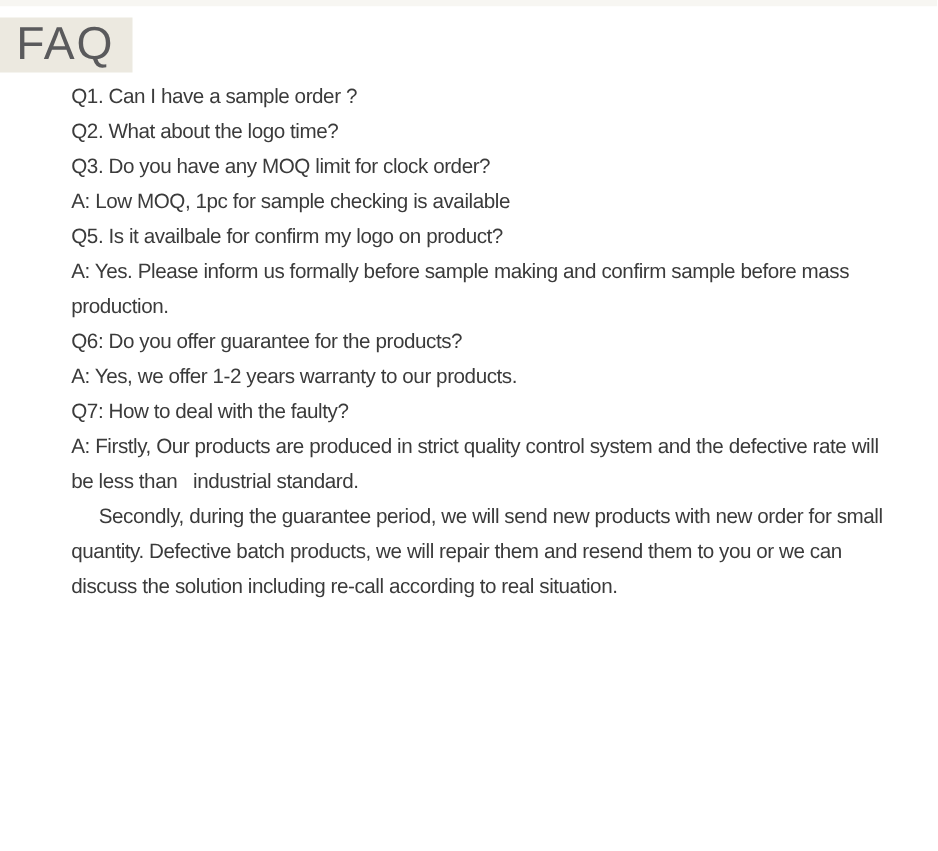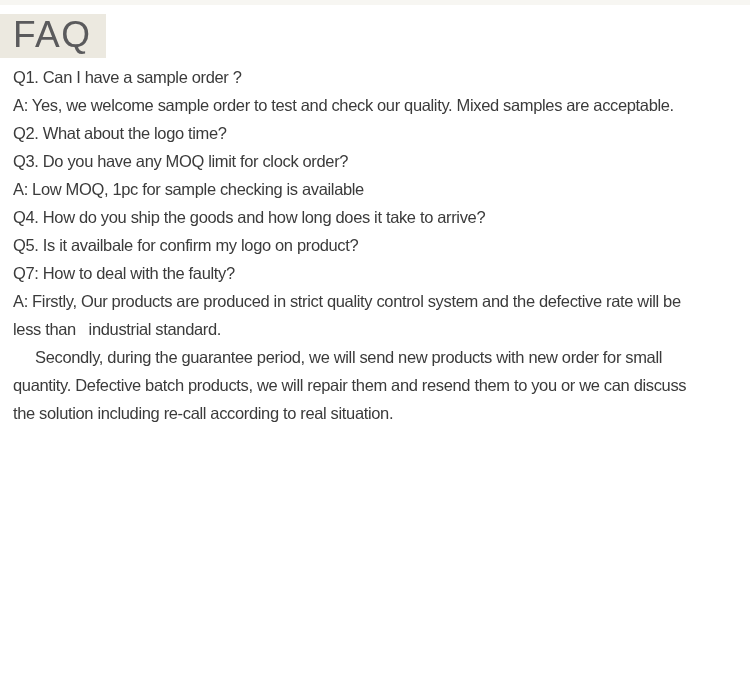--- a/index.html
+++ b/index.html
@@ -33,20 +33,21 @@
     font-size: 37px;
     line-height: 42px;
     font-weight: 400;
     letter-spacing: 1.5px;
     color: #5a5a5c;
   }
   .faq-list {
     margin-top: 5px;
     padding-left: 13px;
     padding-right: 38px;
+    margin-left: 44px;
   }
   .faq-item p {
     margin: 0;
     font-size: 16.5px;
     line-height: 28px;
     letter-spacing: -0.35px;
     color: #3b3b3b;
     white-space: pre-wrap;
   }
   .faq-item p.indent {
@@ -60,41 +61,42 @@
   <div class="top-strip"></div>
 
   <div class="header-box">
     <h1 class="section-title">FAQ</h1>
   </div>
 
   <div class="faq-list">
 
     <div class="faq-item">
       <p>Q1. Can I have a sample order ?</p>
-      <p>A: Yes, we welcome sample order to test and check our quality. Mixed samples are acceptable.</p>
     </div>
 
     <div class="faq-item">
       <p>Q2. What about the logo time?</p>
     </div>
 
     <div class="faq-item">
       <p>Q3. Do you have any MOQ limit for clock order?</p>
       <p>A: Low MOQ, 1pc for sample checking is available</p>
     </div>
 
     <div class="faq-item">
-      <p>Q4. How do you ship the goods and how long does it take to arrive?</p>
     </div>
 
     <div class="faq-item">
       <p>Q5. Is it availbale for confirm my logo on product?</p>
+      <p>A: Yes. Please inform us formally before sample making and confirm sample before mass production.</p>
     </div>
 
     <div class="faq-item">
+      <p>Q6: Do you offer guarantee for the products?</p>
+      <p>A: Yes, we offer 1-2 years warranty to our products.</p>
     </div>
 
     <div class="faq-item">
       <p>Q7: How to deal with the faulty?</p>
       <p>A: Firstly, Our products are produced in strict quality control system and the defective rate will be less than   industrial standard.</p>
       <p class="indent">Secondly, during the guarantee period, we will send new products with new order for small quantity. Defective batch products, we will repair them and resend them to you or we can discuss the solution including re-call according to real situation.</p>
     </div>
 
   </div>
 </div>

